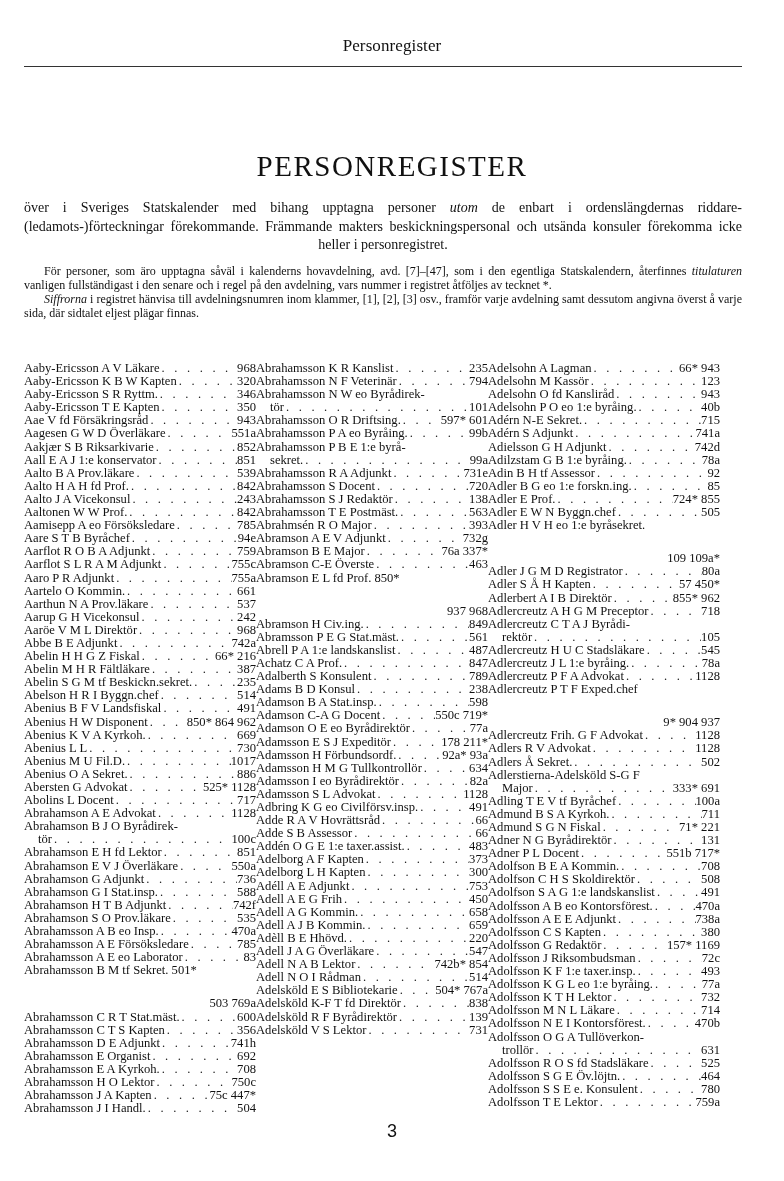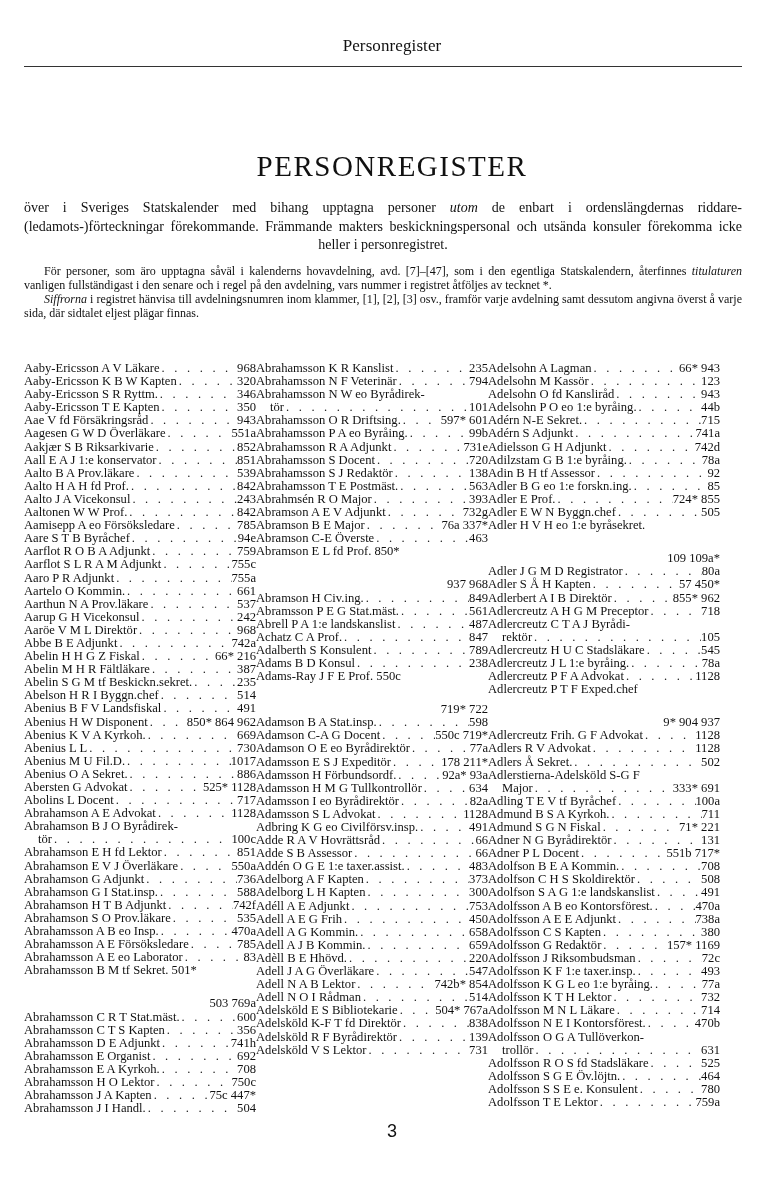--- a/index.html
+++ b/index.html
@@ -369,20 +369,28 @@
       <div class="entry">
         <span class="name">Abrahamsson O R Driftsing.</span>
         <span class="dots"></span>
         <span class="ref">597* 601</span>
       </div>
       <div class="entry">
         <span class="name">Abrahamsson P A eo Byråing.</span>
         <span class="dots"></span>
         <span class="ref">99b</span>
       </div>
+      <div class="entry wrap">
+        <span class="line1">Abrahamsson P B E 1:e byrå-</span>
+        <span class="line2">
+          <span>sekret.</span>
+          <span class="dots"></span>
+          <span class="ref">99a</span>
+        </span>
+      </div>
       <div class="entry">
         <span class="name">Abrahamsson R A Adjunkt</span>
         <span class="dots"></span>
         <span class="ref">731e</span>
       </div>
       <div class="entry">
         <span class="name">Abrahamsson S Docent</span>
         <span class="dots"></span>
         <span class="ref">720</span>
       </div>
@@ -445,26 +453,20 @@
       <div class="entry">
         <span class="name">Adalberth S Konsulent</span>
         <span class="dots"></span>
         <span class="ref">789</span>
       </div>
       <div class="entry">
         <span class="name">Adams B D Konsul</span>
         <span class="dots"></span>
         <span class="ref">238</span>
       </div>
-      <div class="entry wrap">
-        <span class="line1">Adams-Ray J F E Prof. 550c</span>
-        <span class="line2 right">
-          <span class="ref">719* 722</span>
-        </span>
-      </div>
       <div class="entry">
         <span class="name">Adamson B A Stat.insp.</span>
         <span class="dots"></span>
         <span class="ref">598</span>
       </div>
       <div class="entry">
         <span class="name">Adamson C-A G Docent</span>
         <span class="dots"></span>
         <span class="ref">550c 719*</span>
       </div>
@@ -601,21 +603,21 @@
         <span class="ref">123</span>
       </div>
       <div class="entry">
         <span class="name">Adelsohn O fd Kansliråd</span>
         <span class="dots"></span>
         <span class="ref">943</span>
       </div>
       <div class="entry">
         <span class="name">Adelsohn P O eo 1:e byråing.</span>
         <span class="dots"></span>
-        <span class="ref">44b</span>
+        <span class="ref">40b</span>
       </div>
       <div class="entry">
         <span class="name">Adérn N-E Sekret.</span>
         <span class="dots"></span>
         <span class="ref">715</span>
       </div>
       <div class="entry">
         <span class="name">Adérn S Adjunkt</span>
         <span class="dots"></span>
         <span class="ref">741a</span>

